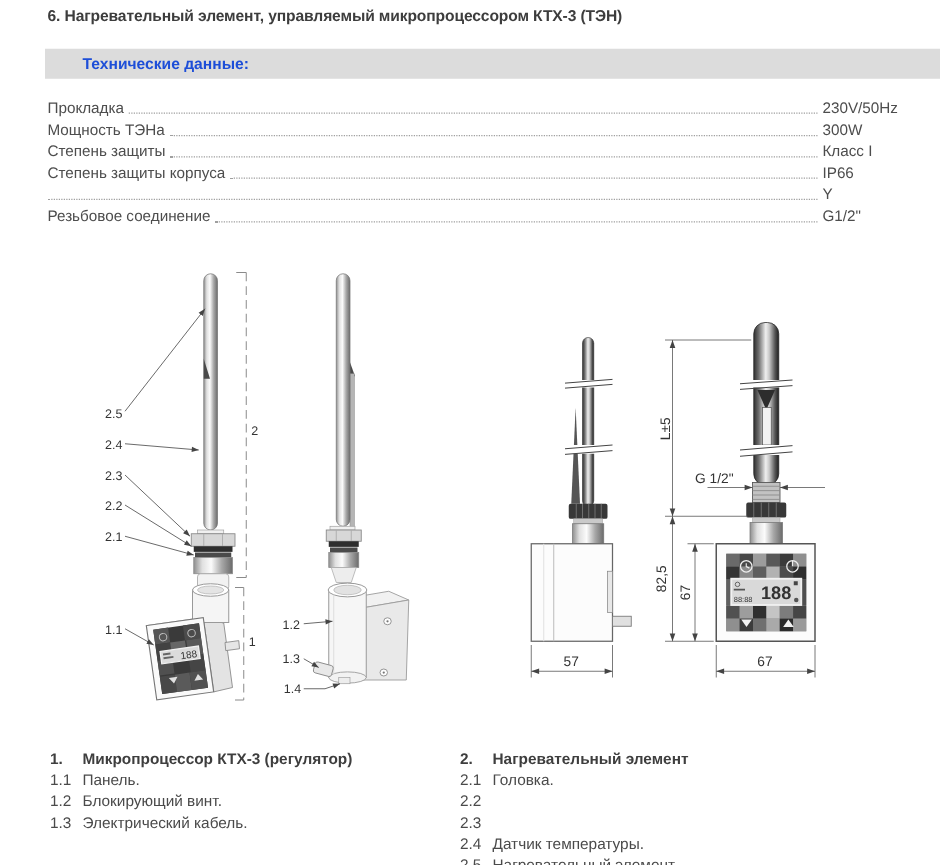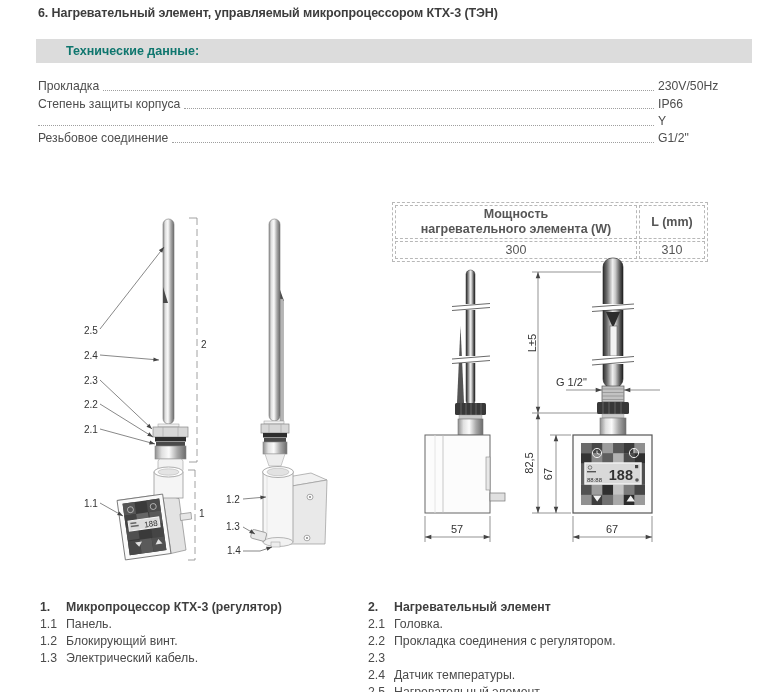--- a/index.html
+++ b/index.html
@@ -1,20 +1,20 @@
 <!DOCTYPE html>
 <html><head>
 <meta charset="utf-8">
 <style>
   html,body{margin:0;padding:0;background:#fff;}
   .page{position:relative;width:757px;height:692px;background:#fff;overflow:hidden;
         font-family:"Liberation Sans",sans-serif;color:#4a4a4a;}
   .title{position:absolute;left:38px;top:6px;font-size:12.5px;font-weight:bold;color:#3d3d3d;letter-spacing:-0.1px;text-align:right;}
   .section-bar{position:absolute;left:36px;top:39px;width:716px;height:24px;background:#dcdcdc;display:flex;align-items:center;}
-  .section-bar span{margin-left:30px;font-weight:bold;font-size:12.5px;color:#0f766e;}
+  .section-bar span{margin-left:30px;font-weight:bold;font-size:12.5px;color:#1d4ed8;}
   .specs{position:absolute;left:38px;top:76px;width:690px;}
   .spec-row{display:flex;align-items:flex-end;height:17.3px;font-size:12.2px;color:#4d4d4d;}
   .spec-label{white-space:nowrap;padding-right:4px;background:#fff;}
   .spec-dots{flex:1;border-bottom:1px dotted #9f9f9f;margin-bottom:2px;margin-right:4px;}
   .spec-value{width:70px;white-space:nowrap;}
   table.power{position:absolute;left:392px;top:202px;border-collapse:separate;border-spacing:2px;
         border:1px dashed #b8b8b8;background:#fff;}
   table.power th{width:232px;border:1px dashed #b8b8b8;font-weight:bold;color:#565656;
         font-size:12.5px;line-height:15px;text-align:center;padding:1px 4px;white-space:pre-line;}
   table.power th.col-l{width:56px;}
@@ -40,48 +40,45 @@
     <span>Технические данные:</span>
   </div>
 
   <div class="specs">
     <div class="spec-row">
       <span class="spec-label">Прокладка</span>
       <span class="spec-dots"></span>
       <span class="spec-value">230V/50Hz</span>
     </div>
     <div class="spec-row">
+      <span class="spec-label">Мощность ТЭНа</span>
+      <span class="spec-dots"></span>
+      <span class="spec-value">300W</span>
+    </div>
+    <div class="spec-row">
+      <span class="spec-label">Степень защиты</span>
+      <span class="spec-dots"></span>
+      <span class="spec-value">Класс I</span>
+    </div>
+    <div class="spec-row">
       <span class="spec-label">Степень защиты корпуса</span>
       <span class="spec-dots"></span>
       <span class="spec-value">IP66</span>
     </div>
     <div class="spec-row">
       <span class="spec-dots"></span>
       <span class="spec-value">Y</span>
     </div>
     <div class="spec-row">
       <span class="spec-label">Резьбовое соединение</span>
       <span class="spec-dots"></span>
       <span class="spec-value">G1/2"</span>
     </div>
   </div>
 
-  <table class="power">
-    <tbody>
-        <tr>
-      <th>Мощность
-нагревательного элемента (W)</th>
-      <th class="col-l">L (mm)</th>
-    </tr>
-    <tr>
-      <td>300</td>
-      <td>310</td>
-    </tr>
-  </tbody>
-    </table>
 
   <svg class="drawing" width="757" height="395" viewBox="0 0 757 395">
     <defs>
       <linearGradient id="gMetal" x1="0" y1="0" x2="1" y2="0">
         <stop offset="0" stop-color="#8f8f8f"></stop>
           <stop offset="0.22" stop-color="#e0e0e0"></stop>
         <stop offset="0.45" stop-color="#fbfbfb"></stop>
           <stop offset="0.72" stop-color="#a8a8a8"></stop>
         <stop offset="1" stop-color="#6b6b6b"></stop>
       </linearGradient>
@@ -396,21 +393,20 @@
     <div class="legend-row legend-head">
       <span class="legend-num">2.</span>
       <span>Нагревательный элемент</span>
     </div>
     <div class="legend-row">
       <span class="legend-num">2.1</span>
       <span>Головка.</span>
     </div>
     <div class="legend-row">
       <span class="legend-num">2.2</span>
-      <span>Прокладка соединения с регулятором.</span>
     </div>
     <div class="legend-row">
       <span class="legend-num">2.3</span>
     </div>
     <div class="legend-row">
       <span class="legend-num">2.4</span>
       <span>Датчик температуры.</span>
     </div>
     <div class="legend-row">
       <span class="legend-num">2.5</span>

